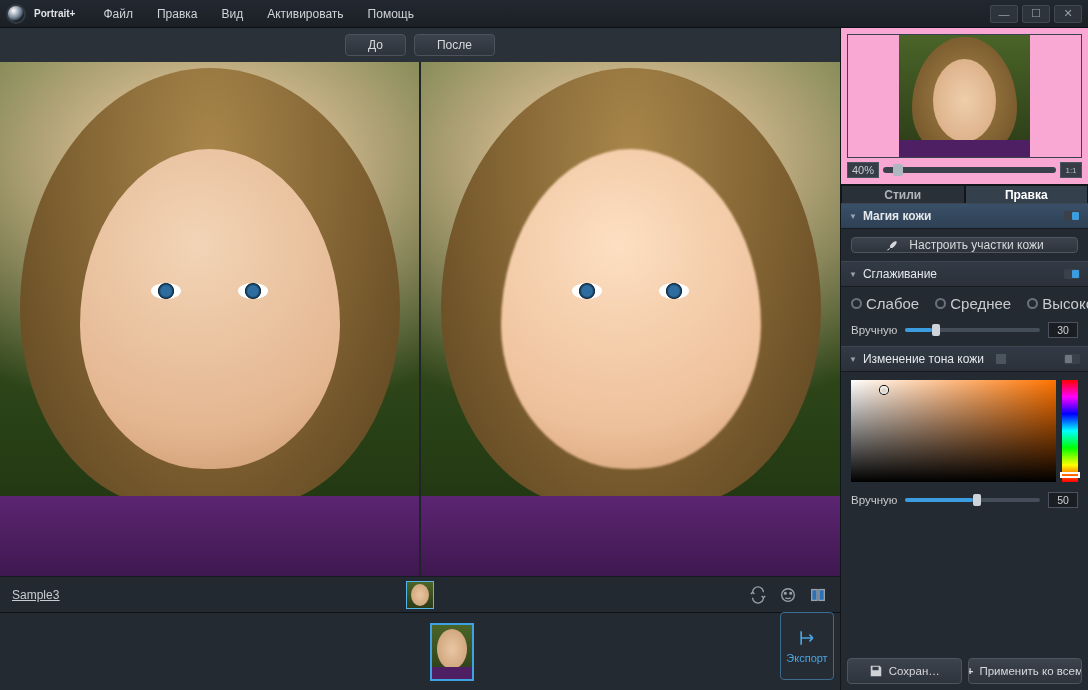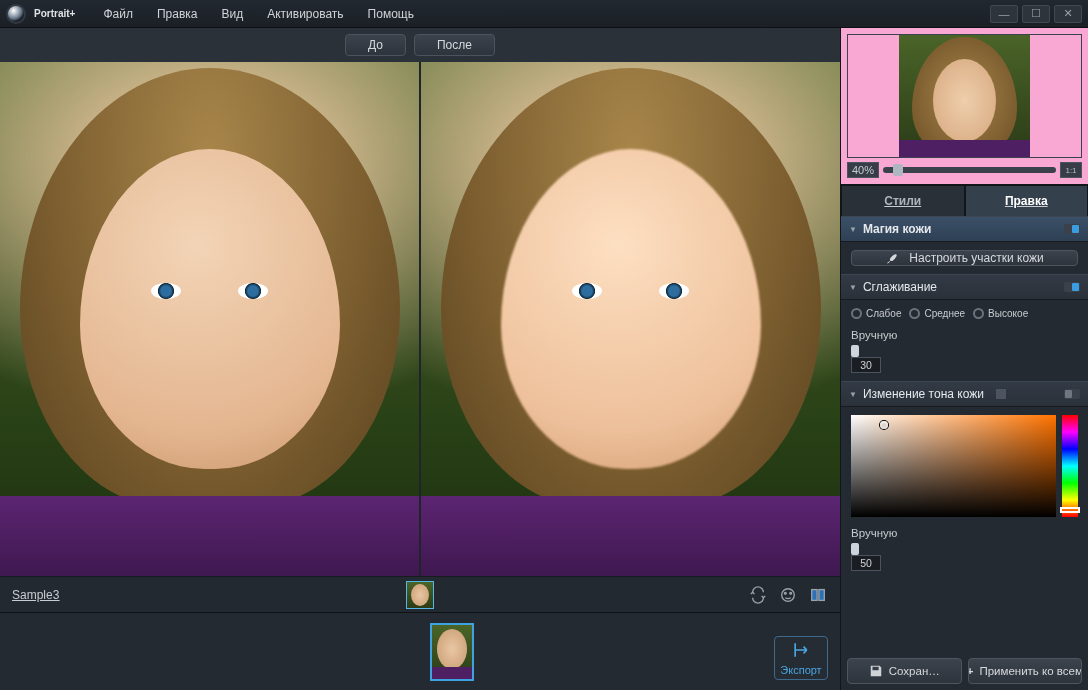--- a/index.html
+++ b/index.html
@@ -109,21 +109,21 @@
   .navigator{ padding:6px; background:#f9a8d4; border-bottom:1px solid #121519;}
   .nav-thumb{ width: 100%; height: 124px; border:1px solid #3b434e; margin:0 auto; position:relative; overflow:hidden;}
   .nav-thumb .inner{position:absolute;left:22%;right:22%;top:0;bottom:0;}
   .nav-ctrl{ display:flex; align-items:center; gap:4px; margin-top:4px;}
   .zoom-badge{background:#363d47;border:1px solid #4b535e;padding:1px 4px;font-size:11px;}
   .zoom-track{flex:1;height:6px;background:#3a414b;border-radius:3px;position:relative;}
   .zoom-thumb{position:absolute;left:6%;top:-3px;width:10px;height:12px;background:#aeb6bf;border-radius:2px;}
   .btn-1to1{width:22px;height:16px;background:#363d47;border:1px solid #4b535e;
     display:flex;align-items:center;justify-content:center;font-size:8px;color:#b8bec5;}
 
-  .panel-tabs{display:flex;height:31px;text-decoration:underline;}
+  .panel-tabs{display:flex;height:18px;}
   .panel-tab{flex:1;display:flex;align-items:center;justify-content:center;
     background:#2a3038;border:1px solid #121519;border-bottom:none;color:#aeb4ba;cursor:pointer;font-weight:bold;}
   .panel-tab.active{background:#35404d;color:#fff;}
 
   .section-head{
     background: linear-gradient(#323a45,#2a313a);
     padding:5px 8px; display:flex; align-items:center; gap:6px;
     border-top:1px solid #3c4551; border-bottom:1px solid #171b20;
     color:#e4e8ec; cursor:pointer;
   }
@@ -139,25 +139,25 @@
   .section-body{ padding:8px 10px; display:flex; flex-direction:column; gap:10px;}
   .wide-btn{
     background: linear-gradient(#3c434d,#2e343c);
     border:1px solid #4e5561; border-radius:4px;
     display:flex; align-items:center; justify-content:center; gap:10px;
     color:#d6d9dc; cursor:pointer;
   }
   .brush-ico{width:14px;height:14px;}
   .brush-ico svg{width:14px;height:14px;fill:#d6d9dc;}
 
-  .radio-row{display:flex; gap:8px; align-items:center; font-size:10px;}
+  .radio-row{display:flex; gap:16px; align-items:center; font-size:15px;}
   .dot{width:11px;height:11px;border-radius:50%;border:2px solid #6a727d;display:inline-block;}
   .radio-row label{display:flex;align-items:center;gap:4px;cursor:pointer;}
 
-  .slider-row{display:flex;align-items:flex-start;gap:8px;flex-direction:column;}
+  .slider-row{display:flex;align-items:center;gap:8px;}
   .slider-row .lbl{font-size:11.5px;white-space:nowrap;}
   .track{flex:1;height:4px;background:#454d59;position:relative;border-radius:2px;}
   .track .fill{position:absolute;left:0;top:0;bottom:0;background:#3b9de0;border-radius:2px;}
   .thumbk{position:absolute;top:-4px;width:8px;height:12px;background:#cfd4da;border-radius:2px;}
   .val-box{width:30px;height:16px;background:#1a1e23;border:1px solid #4b535e;
     font-size:10.5px;display:flex;align-items:center;justify-content:center;color:#cfd3d7;}
 
   .rgb-row{display:flex;align-items:center;gap:6px;font-size:11.5px;}
   .swatch{width:14px;height:14px;border:1px solid #5a626e;background:#ffe3d1;}
   .rgb-row .val-box{width:28px;}
@@ -172,22 +172,22 @@
   .hue-bar{width:16px;
     background: linear-gradient(to top,#f00,#ff0,#0f0,#0ff,#00f,#f0f,#f00);position:relative;}
   .hue-pick{position:absolute;left:-2px;right:-2px;height:6px;border:2px solid #fff;bottom:4px;}
 
   .bottom-actions{margin-top:auto;padding:6px;display:flex;gap:6px;}
   .act-btn{flex:1;background:linear-gradient(#3c434d,#2e343c);border:1px solid #4e5561;
     border-radius:4px;padding:5px 12px;display:flex;align-items:center;justify-content:center;gap:6px;
     color:#d6d9dc;cursor:pointer;font-size:11.5px;white-space:nowrap;overflow:hidden;}
 
   .export-btn{
-    position:absolute; right:12px; bottom:10px;
-    width:54px; height:44px;
+    position:absolute; right:6px; bottom:10px;
+    width:54px; height:68px;
     border:1px solid #3e6a8e; border-radius:4px;
     display:flex; flex-direction:column; align-items:center; justify-content:center; gap:4px;
     color:#4aa5e2; cursor:pointer; font-size:11px;
     background:#262c33;
   }
   .export-btn svg{width:20px;height:20px;stroke:#4aa5e2;fill:none;stroke-width:2;}
 
   .mini-portrait{ position:relative; overflow:hidden;}
   .mini-portrait .mh{position:absolute;inset:0;}
 </style>

